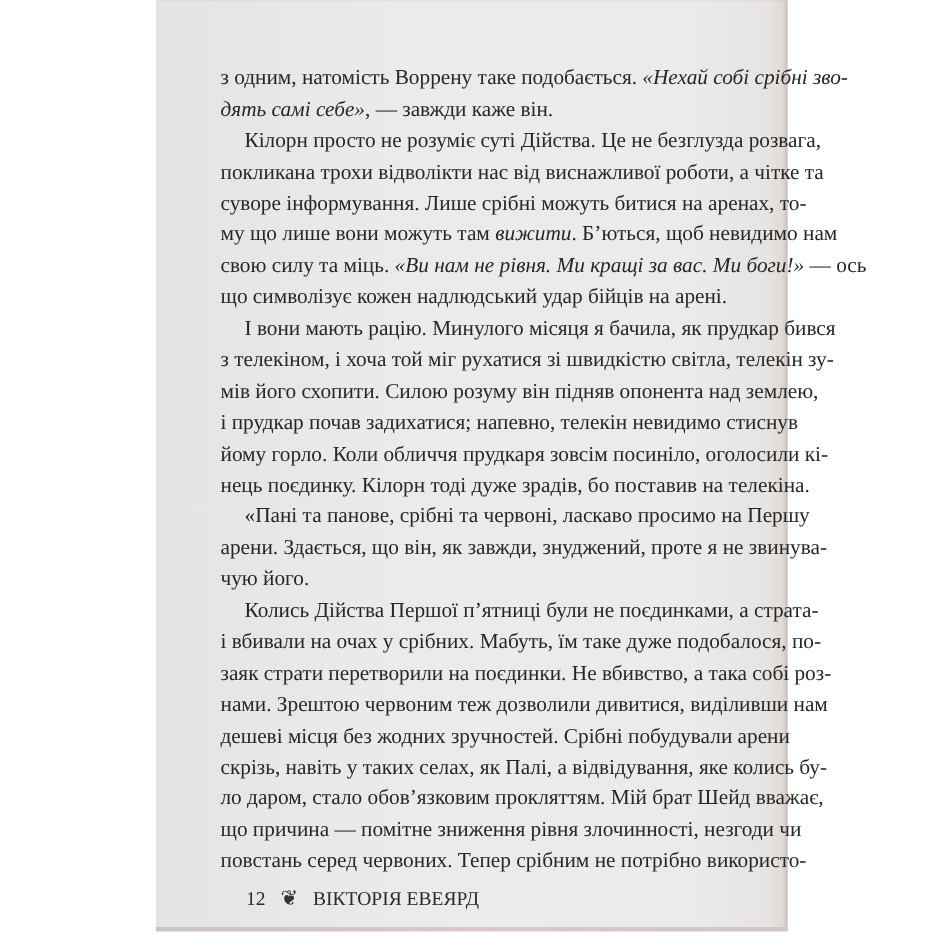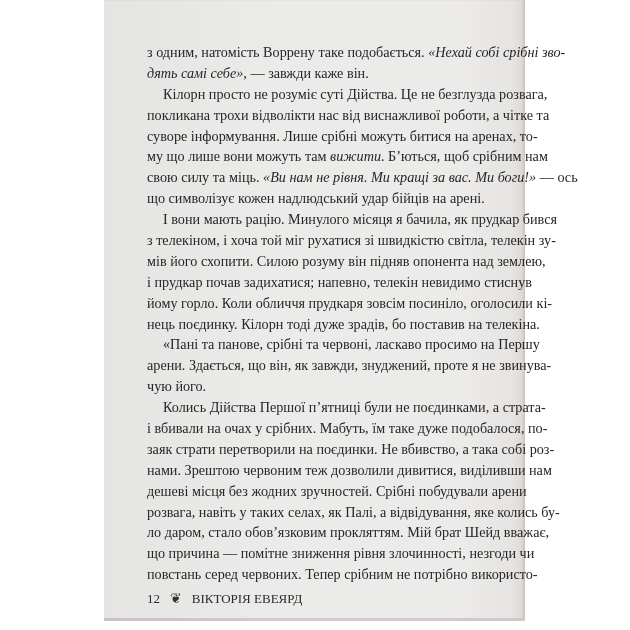--- a/index.html
+++ b/index.html
@@ -18,55 +18,55 @@
   }
   .text {
     position: absolute; left: 147px; top: 42px; width: 368px;
     color: #262626; font-size: 14.2px; line-height: 20.9px;
   }
   .line { display: block; white-space: nowrap; text-align: justify; text-align-last: justify; height: 20.9px; }
   .line.last { text-align-last: left; }
   .indent { padding-left: 16px; }
   em { font-style: italic; }
   .footer {
-    position: absolute; left: 147px; top: 590px; color: #2a2a2a; font-size: 13px;
+    position: absolute; left: 164px; top: 590px; color: #2a2a2a; font-size: 13px;
     display: flex; align-items: center; gap: 10px;
   }
   .ornament { font-size: 14px; color: #333; }
 </style>
 </head>
 <body>
 
 <div class="page"></div>
 <div class="page-bottom"></div>
 
 <div class="text" id="body-text">
     <span class="line"><span>з одним, натомість Воррену таке подобається. </span><em>«Нехай собі срібні зво-</em></span>
     <span class="line last"><em>дять самі себе»</em><span>, — завжди каже він.</span></span>
     <span class="line indent"><span>Кілорн просто не розуміє суті Дійства. Це не безглузда розвага,</span></span>
     <span class="line"><span>покликана трохи відволікти нас від виснажливої роботи, а чітке та</span></span>
     <span class="line"><span>суворе інформування. Лише срібні можуть битися на аренах, то-</span></span>
-    <span class="line"><span>му що лише вони можуть там </span><em>вижити</em><span>. Б’ються, щоб срібним нам</span></span>
+    <span class="line"><span>му що лише вони можуть там </span><em>вижити</em><span>. Б’ються, щоб невидимо нам</span></span>
     <span class="line"><span>свою силу та міць. </span><em>«Ви нам не рівня. Ми кращі за вас. Ми боги!»</em><span> — ось</span></span>
     <span class="line last"><span>що символізує кожен надлюдський удар бійців на арені.</span></span>
     <span class="line indent"><span>І вони мають рацію. Минулого місяця я бачила, як прудкар бився</span></span>
     <span class="line"><span>з телекіном, і хоча той міг рухатися зі швидкістю світла, телекін зу-</span></span>
     <span class="line"><span>мів його схопити. Силою розуму він підняв опонента над землею,</span></span>
     <span class="line"><span>і прудкар почав задихатися; напевно, телекін невидимо стиснув</span></span>
     <span class="line"><span>йому горло. Коли обличчя прудкаря зовсім посиніло, оголосили кі-</span></span>
     <span class="line last"><span>нець поєдинку. Кілорн тоді дуже зрадів, бо поставив на телекіна.</span></span>
     <span class="line indent"><span>«Пані та панове, срібні та червоні, ласкаво просимо на Першу</span></span>
     <span class="line"><span>арени. Здається, що він, як завжди, знуджений, проте я не звинува-</span></span>
     <span class="line last"><span>чую його.</span></span>
     <span class="line indent"><span>Колись Дійства Першої п’ятниці були не поєдинками, а страта-</span></span>
     <span class="line"><span>і вбивали на очах у срібних. Мабуть, їм таке дуже подобалося, по-</span></span>
     <span class="line"><span>заяк страти перетворили на поєдинки. Не вбивство, а така собі роз-</span></span>
     <span class="line"><span>нами. Зрештою червоним теж дозволили дивитися, виділивши нам</span></span>
     <span class="line"><span>дешеві місця без жодних зручностей. Срібні побудували арени</span></span>
-    <span class="line"><span>розвага, навіть у таких селах, як Палі, а відвідування, яке колись бу-</span></span>
+    <span class="line"><span>скрізь, навіть у таких селах, як Палі, а відвідування, яке колись бу-</span></span>
     <span class="line"><span>ло даром, стало обов’язковим прокляттям. Мій брат Шейд вважає,</span></span>
     <span class="line"><span>що причина — помітне зниження рівня злочинності, незгоди чи</span></span>
     <span class="line"><span>повстань серед червоних. Тепер срібним не потрібно використо-</span></span>
   </div>
 
 <div class="footer">
   <span>12</span>
   <span class="ornament">❦</span>
   <span>ВІКТОРІЯ ЕВЕЯРД</span>
 </div>

